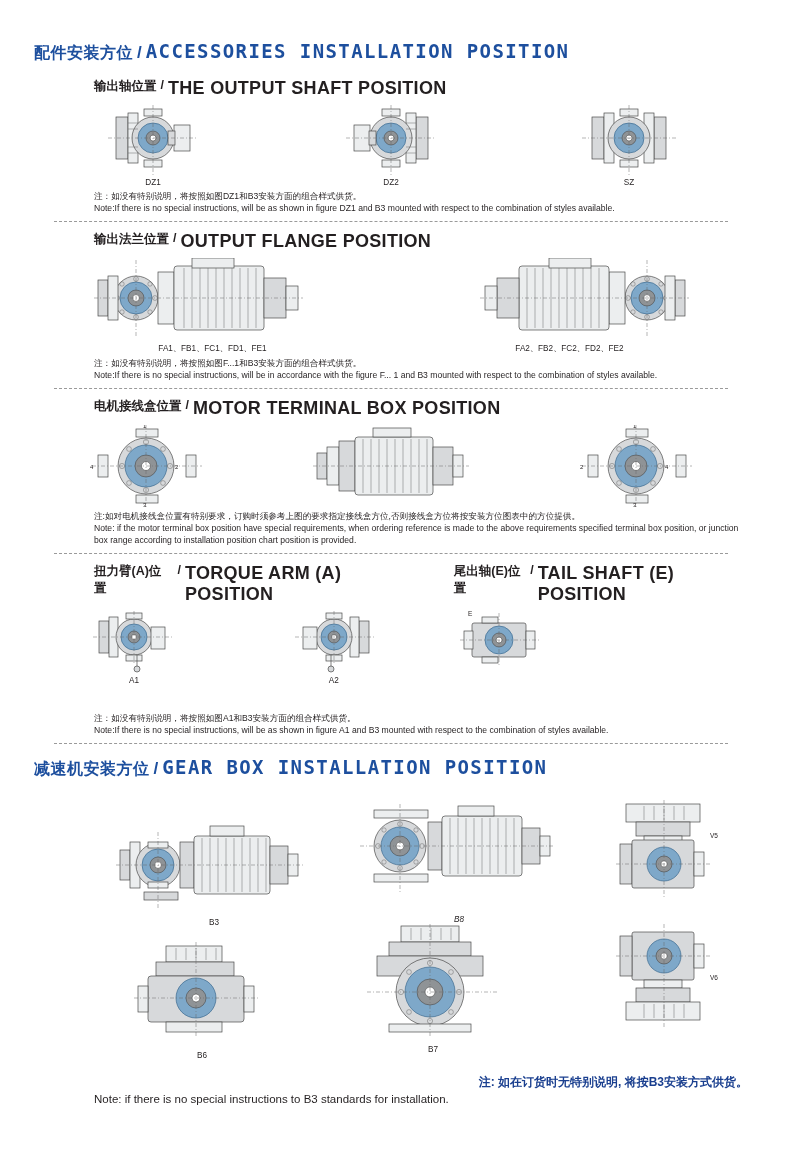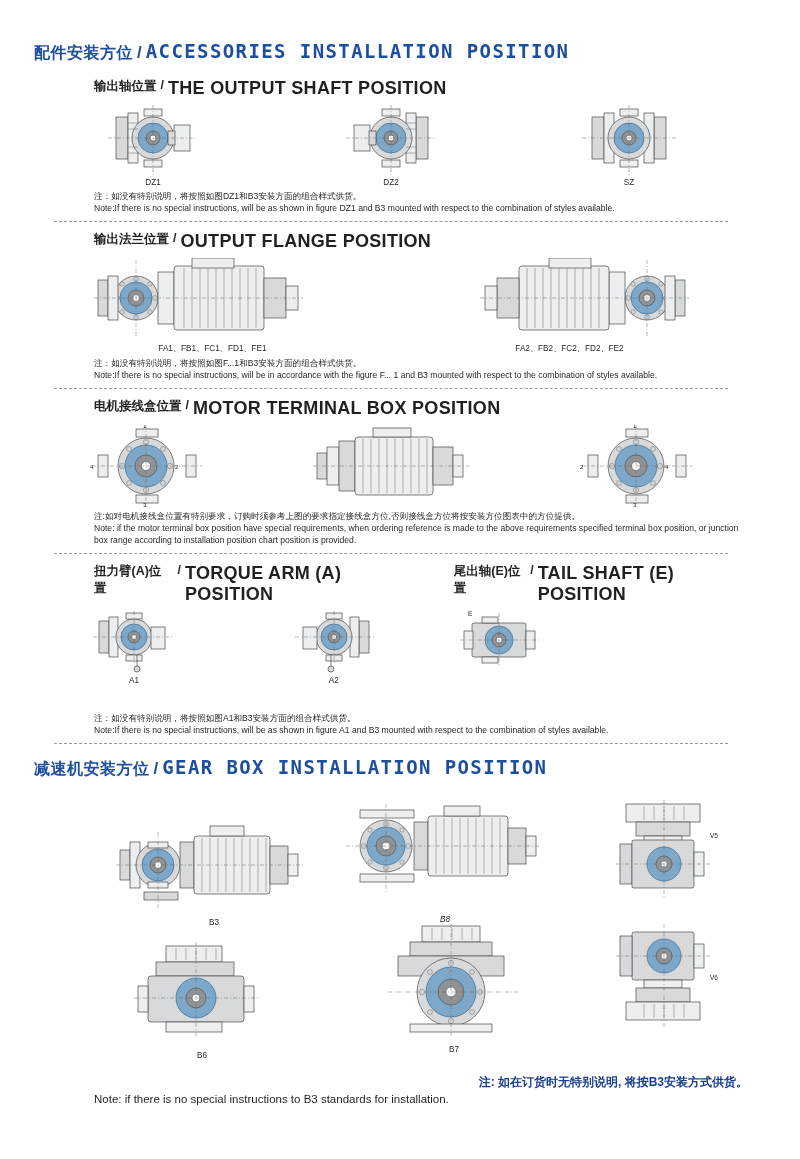--- a/index.html
+++ b/index.html
@@ -531,21 +531,21 @@
             <line x1="144" y1="18" x2="144" y2="72"></line>
           <line x1="152" y1="18" x2="152" y2="72"></line>
         </g>
         <rect x="30" y="72" width="34" height="8" class="fillgray"></rect>
         <line x1="2" y1="45" x2="190" y2="45" class="ln2" stroke-dasharray="4,2,1,2"></line>
         <line x1="44" y1="12" x2="44" y2="88" class="ln2" stroke-dasharray="4,2,1,2"></line>
       </svg>
       <div class="fig-caption">B3</div>
     </div>
 
-    <div class="pos fig" style="left:306px; top:6px;font-style:italic;">
+    <div class="pos fig" style="left:320px; top:6px;font-style:italic;">
       <svg width="210" height="112" viewBox="0 0 210 112">
         <circle cx="46" cy="46" r="26" class="fillgray"></circle>
         <circle cx="46" cy="46" r="19" class="fillblue"></circle>
         <circle cx="46" cy="46" r="10" class="filldark"></circle>
         <circle cx="46" cy="46" r="4" fill="#fff" stroke="#4a4a4a" stroke-width="0.6"></circle>
         <g class="ln2">
           <circle cx="46" cy="24" r="2.4"></circle>
             <circle cx="46" cy="68" r="2.4"></circle>
           <circle cx="24" cy="46" r="2.4"></circle>
             <circle cx="68" cy="46" r="2.4"></circle>
@@ -619,21 +619,21 @@
           <line x1="64" y1="6" x2="64" y2="18"></line>
             <line x1="74" y1="6" x2="74" y2="18"></line>
           <line x1="84" y1="6" x2="84" y2="18"></line>
         </g>
         <line x1="64" y1="0" x2="64" y2="96" class="ln2" stroke-dasharray="4,2,1,2"></line>
         <line x1="2" y1="56" x2="128" y2="56" class="ln2" stroke-dasharray="4,2,1,2"></line>
       </svg>
       <div class="fig-caption">B6</div>
     </div>
 
-    <div class="pos fig" style="left:340px; top:130px;">
+    <div class="pos fig" style="left:319px; top:130px;">
       <svg width="160" height="118" viewBox="0 0 160 118">
         <rect x="48" y="2" width="58" height="16" class="filllight"></rect>
         <rect x="36" y="18" width="82" height="14" class="fillgray"></rect>
         <rect x="24" y="32" width="106" height="20" class="fillgray"></rect>
         <circle cx="77" cy="68" r="34" class="fillgray"></circle>
         <circle cx="77" cy="68" r="25" class="fillblue"></circle>
         <circle cx="77" cy="68" r="13" class="filldark"></circle>
         <circle cx="77" cy="68" r="5" fill="#fff" stroke="#4a4a4a" stroke-width="0.6"></circle>
         <g class="ln2">
           <circle cx="77" cy="39" r="2.6"></circle>

